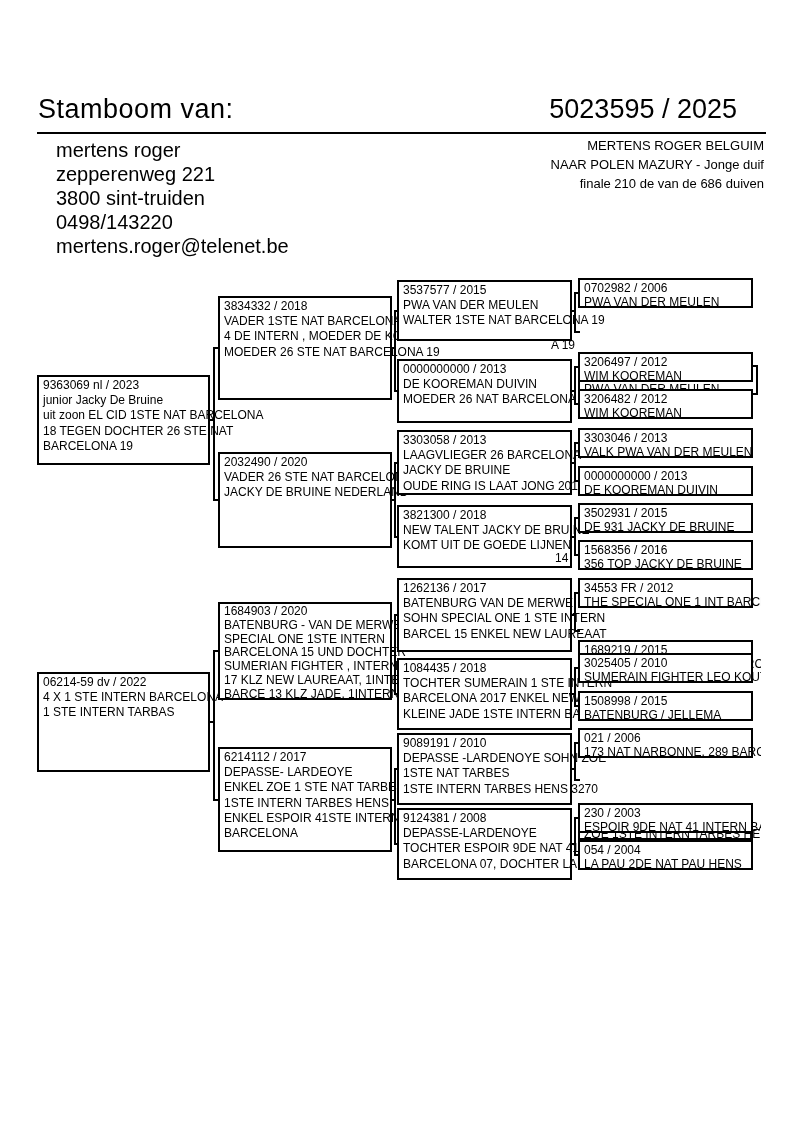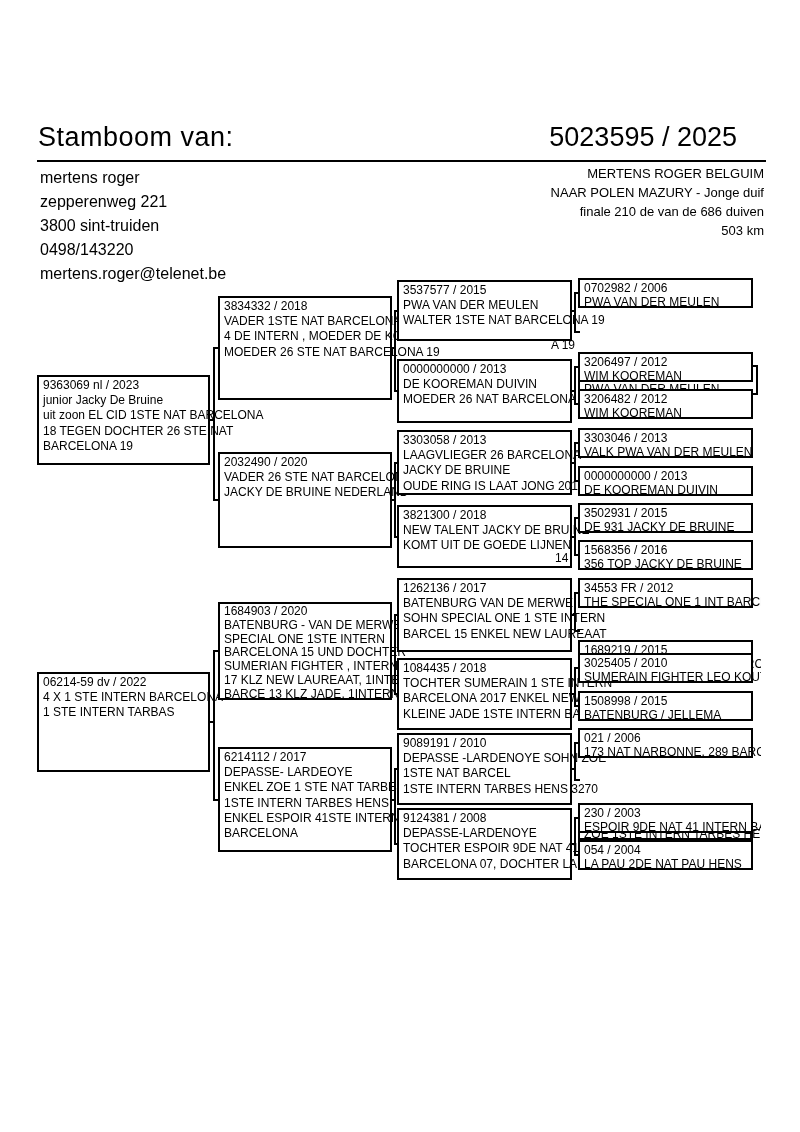--- a/index.html
+++ b/index.html
@@ -1,26 +1,26 @@
 <!DOCTYPE html>
 <html><head>
 <meta charset="utf-8">
 <style>
   html,body{margin:0;padding:0;}
   body{
     width:800px;height:1132px;position:relative;background:#ffffff;
     font-family:"Liberation Sans","DejaVu Sans",sans-serif;color:#000;
     overflow:hidden;
   }
-  .abs{position:absolute;margin-top:28px;}
+  .abs{position:absolute;}
   
   #page-title{left:38px;top:94px;font-size:27px;letter-spacing:0.5px;}
   #ring-number{top:94px;right:63px;font-size:27px;}
   #title-rule{left:37px;top:132px;width:729px;height:2px;background:#000;}
-  #owner-block{left:40px;top:138px;font-size:16px;line-height:24px;}
+  #owner-block{left:56px;top:138px;font-size:20px;line-height:24px;}
   #race-block{right:36px;top:136px;font-size:13px;line-height:19px;text-align:right;}
   
   .pbox{
     position:absolute;background:#fff;border:2px solid #000;
     font-size:12px;line-height:15.2px;padding:1px 0 0 4px;
     white-space:nowrap;overflow:visible;box-sizing:border-box;
   }
   .pbox .ln{white-space:nowrap;}
   .lh-tight{line-height:13.8px;}
   .lh-g4{line-height:14px;font-size:12px;padding-top:0.5px;}
@@ -40,21 +40,20 @@
   <div>zepperenweg  221</div>
   <div>3800  sint-truiden</div>
   <div>0498/143220</div>
   <div>mertens.roger@telenet.be</div>
 </div>
 
 <div class="abs" id="race-block">
   <div>MERTENS ROGER BELGUIM</div>
   <div>NAAR POLEN MAZURY - Jonge duif</div>
   <div>finale 210 de van de 686 duiven</div>
-  <div>503 km</div>
 </div>
 
 <div id="tree">
     <div class="pbox" style="left: 37px; top: 375px; width: 173px; height: 90px; z-index: 10;">
       <div class="ln">9363069 nl / 2023</div>
       <div class="ln">junior Jacky De Bruine</div>
       <div class="ln">uit zoon EL CID 1STE NAT BARCELONA</div>
       <div class="ln">18 TEGEN DOCHTER 26 STE NAT</div>
       <div class="ln">BARCELONA 19</div>
     </div>
@@ -120,21 +119,21 @@
     </div>
     <div class="pbox" style="left: 397px; top: 658px; width: 175px; height: 72px; z-index: 30;">
       <div class="ln">1084435 / 2018</div>
       <div class="ln">TOCHTER SUMERAIN 1 STE INTERN</div>
       <div class="ln">BARCELONA 2017 ENKEL NEW LAUREAAT</div>
       <div class="ln">KLEINE JADE 1STE INTERN BARCEL</div>
     </div>
     <div class="pbox" style="left: 397px; top: 733px; width: 175px; height: 72px; z-index: 30;">
       <div class="ln">9089191 / 2010</div>
       <div class="ln">DEPASSE -LARDENOYE  SOHN ZOE</div>
-      <div class="ln">1STE NAT BARCEL</div>
+      <div class="ln">1STE NAT TARBES</div>
       <div class="ln">1STE INTERN TARBES  HENS 3270</div>
     </div>
     <div class="pbox" style="left: 397px; top: 808px; width: 175px; height: 72px; z-index: 30;">
       <div class="ln">9124381 / 2008</div>
       <div class="ln">DEPASSE-LARDENOYE</div>
       <div class="ln">TOCHTER ESPOIR 9DE NAT 41 INTERN</div>
       <div class="ln">BARCELONA 07, DOCHTER LA PAU</div>
     </div>
     <div class="pbox lh-g4" style="left: 578px; top: 278px; width: 175px; height: 30px; z-index: 40;">
       <div class="ln">0702982 / 2006</div>

